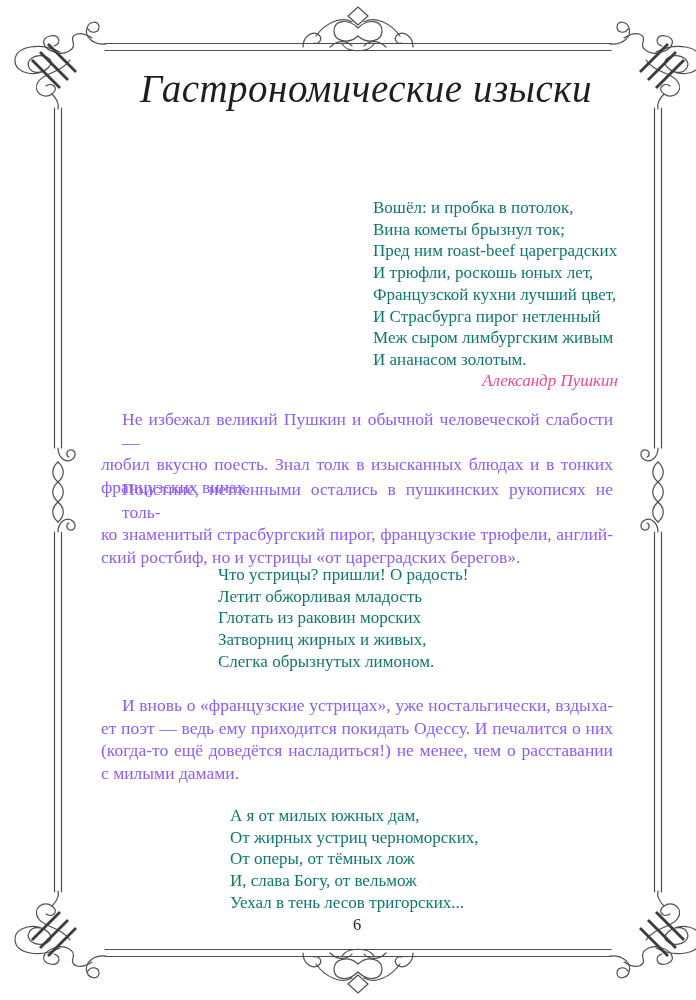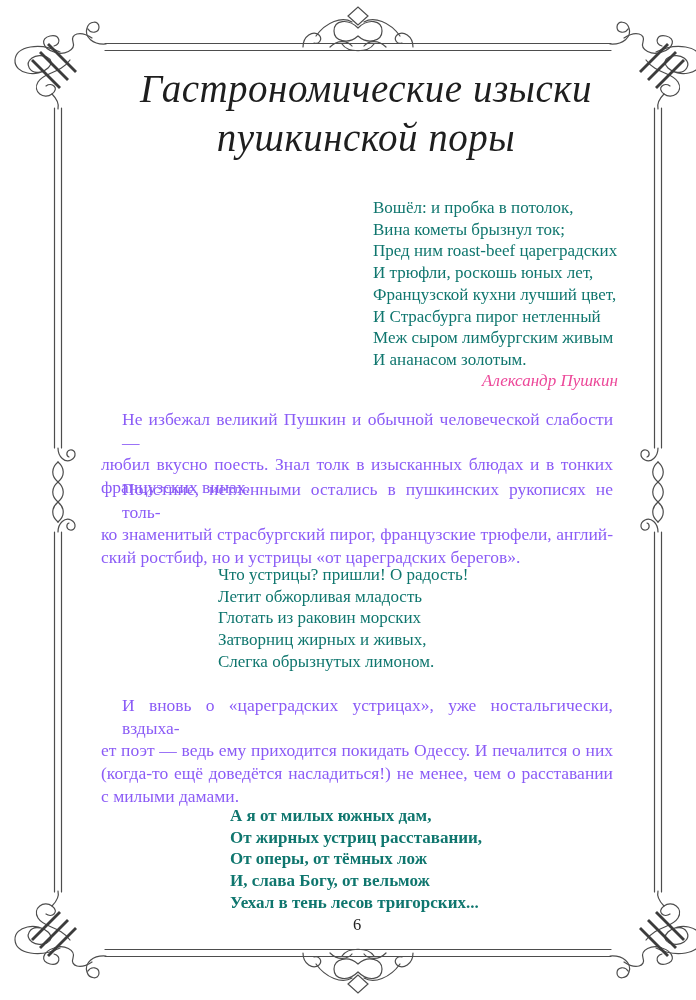--- a/index.html
+++ b/index.html
@@ -32,21 +32,21 @@
   }
   .prose {
     position:absolute; left:101px; width:512px;
     font-size:17.5px; line-height:22.7px; color:#8b5cf6;
   }
   #p1 { top:408px; } #p2 { top:478px; } #p3 { top:694px; }
   .prose .pl { text-align:justify; text-align-last:justify; }
   .prose .pl.first { padding-left:21px; }
   .prose .pl.last { text-align:last; text-align-last:left; }
   .poem2 { left:218px; top:564px; }
-  .poem3 { left:230px; top:805px;font-weight:bold; }
+  .poem3 { left:230px; top:805px; }
   .pagenum {
     position:absolute; top:915px; left:101px; width:512px;
     text-align:center; font-size:16.5px; color:#232323;
   }
 </style>
 </head>
 <body>
 
 <div class="page">
 
@@ -93,21 +93,20 @@
     <use href="#corner" transform="translate(0,1000) scale(1,-1)"></use>
     <use href="#corner" transform="translate(716,1000) scale(-1,-1)"></use>
     <use href="#crown"></use>
     <use href="#crown" transform="translate(0,1000) scale(1,-1)"></use>
     <use href="#twist"></use>
     <use href="#twist" transform="translate(716,0) scale(-1,1)"></use>
   </svg>
 
   <div class="title">
     <div>Гастрономические изыски</div>
-    <div>пушкинской поры</div>
   </div>
 
   <div class="poem epigraph">
     <div>Вошёл: и пробка в потолок,</div>
     <div>Вина кометы брызнул ток;</div>
     <div>Пред ним roast-beef цареградских</div>
     <div>И трюфли, роскошь юных лет,</div>
     <div>Французской кухни лучший цвет,</div>
     <div>И Страсбурга пирог нетленный</div>
     <div>Меж сыром лимбургским живым</div>
@@ -130,29 +129,29 @@
 
   <div class="poem poem2">
     <div>Что устрицы? пришли! О радость!</div>
     <div>Летит обжорливая младость</div>
     <div>Глотать из раковин морских</div>
     <div>Затворниц жирных и живых,</div>
     <div>Слегка обрызнутых лимоном.</div>
   </div>
 
   <div class="prose" id="p3">
-    <div class="pl first">И вновь о «цареградских устрицах», уже ностальгически, вздыха-</div>
+    <div class="pl first">И вновь о «французские устрицах», уже ностальгически, вздыха-</div>
     <div class="pl">ет поэт — ведь ему приходится покидать Одессу. И печалится о них</div>
     <div class="pl">(когда-то ещё доведётся насладиться!) не менее, чем о расставании</div>
     <div class="pl last">с милыми дамами.</div>
   </div>
 
   <div class="poem poem3">
     <div>А я от милых южных дам,</div>
-    <div>От жирных устриц расставании,</div>
+    <div>От жирных устриц черноморских,</div>
     <div>От оперы, от тёмных лож</div>
     <div>И, слава Богу, от вельмож</div>
     <div>Уехал в тень лесов тригорских...</div>
   </div>
 
   <div class="pagenum">6</div>
 
 </div>
 
 </body></html>

